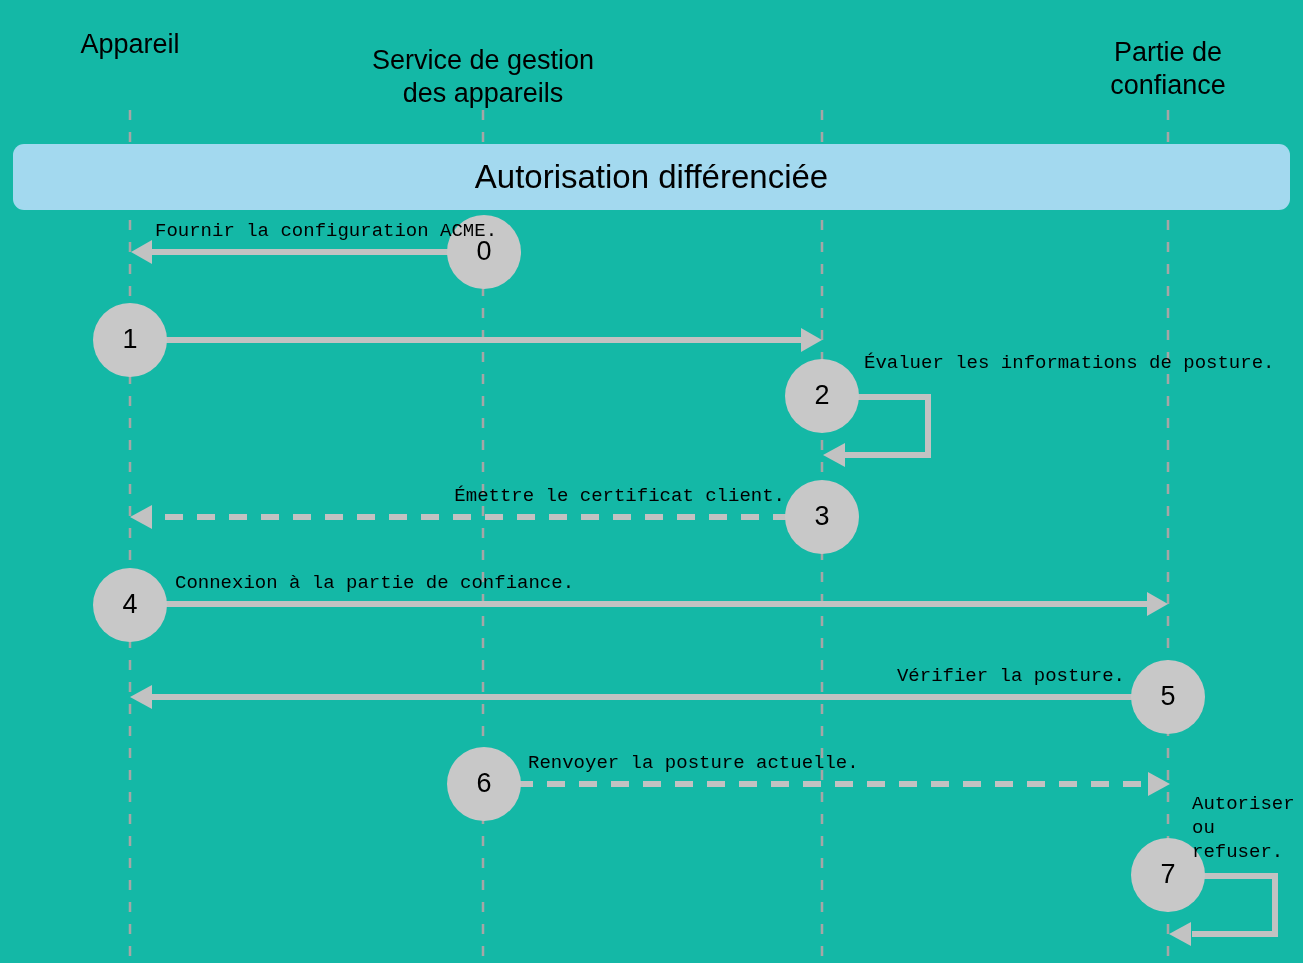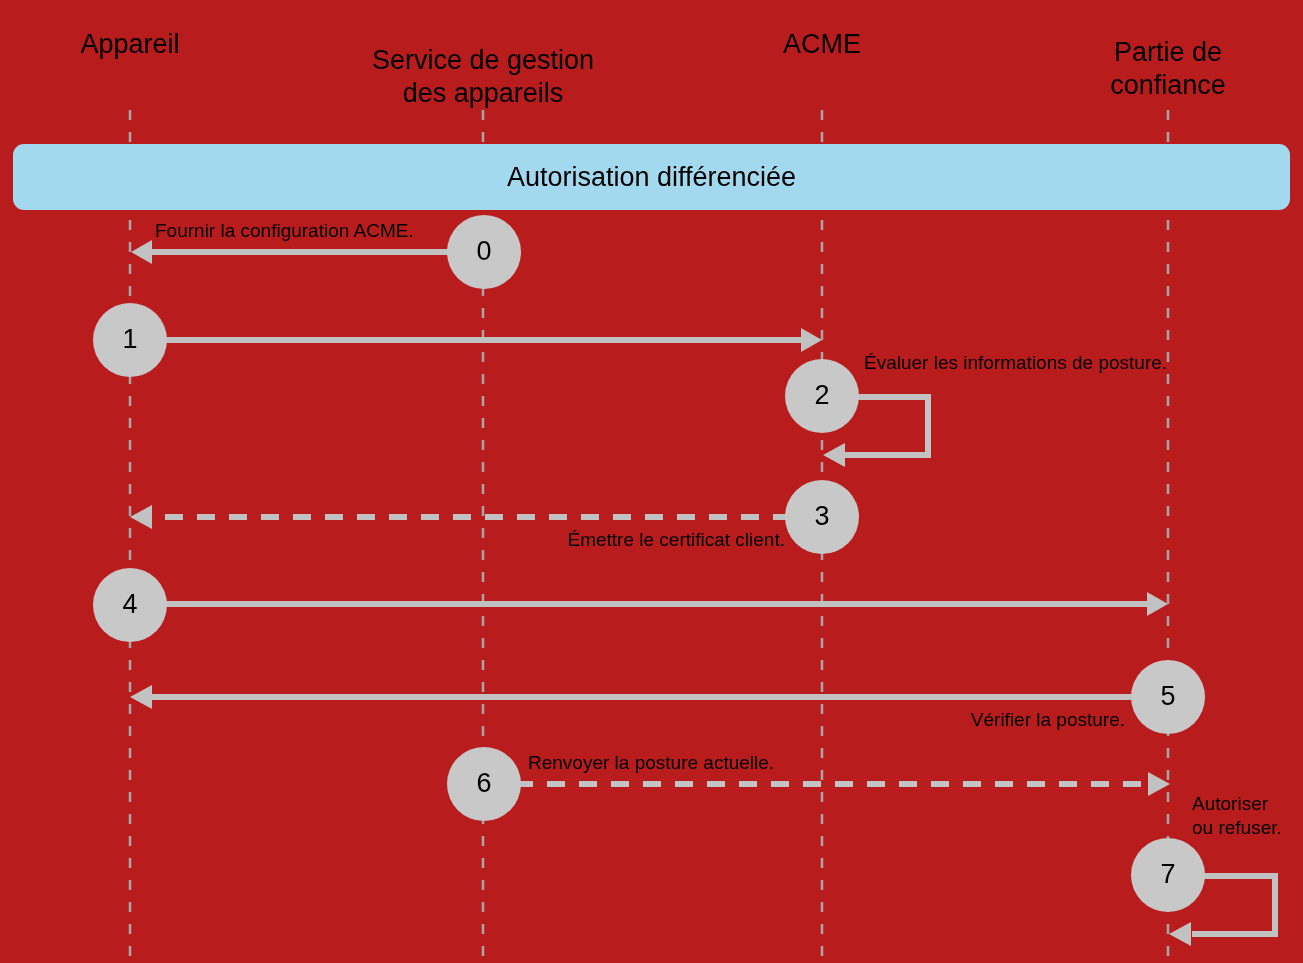--- a/index.html
+++ b/index.html
@@ -9,63 +9,63 @@
   }
   body {
     font-family: "Liberation Sans", sans-serif;
     color: #000000;
   }
   #canvas {
     position: relative;
     width: 1303px;
     height: 963px;
     overflow: hidden;
-    background: #b91c1c;
+    background: #14b8a6;
   }
   #diagram-svg {
     position: absolute;
     left: 0;
     top: 0;
     width: 1303px;
     height: 963px;
   }
   .actor-label {
     position: absolute;
     text-align: center;
     font-size: 27px;
     line-height: 33px;
     color: #000000;
     font-family: "Liberation Sans", sans-serif;
     white-space: pre-line;
   }
   .banner-title {
     position: absolute;
     text-align: center;
-    font-size: 27px;
+    font-size: 33px;
     line-height: 32px;
     color: #000000;
     font-family: "Liberation Sans", sans-serif;
   }
   .step-num {
     position: absolute;
     text-align: center;
     font-size: 27px;
     line-height: 1;
     color: #000000;
     font-family: "Liberation Sans", sans-serif;
   }
   .msg-label {
     position: absolute;
     font-size: 19px;
     line-height: 24px;
     color: #000000;
-    font-family: Liberation Sans, sans-serif;
+    font-family: Liberation Mono, monospace;
     white-space: pre-line;
   }
-  .msg-label.right-align { text-align: right; margin-top: 44px; }
+  .msg-label.right-align { text-align: right; }
   .msg-label.left-align  { text-align: left; }
 </style>
 </head>
 <body>
 
 <div id="canvas">
 
   <svg id="diagram-svg" viewBox="0 0 1303 963" xmlns="http://www.w3.org/2000/svg">
     <defs>
       <marker id="arrow-left" markerWidth="10" markerHeight="10" refX="1" refY="5" orient="auto-start-reverse" markerUnits="userSpaceOnUse">
@@ -132,21 +132,20 @@
       <circle cx="484" cy="784" r="37"></circle>
       <circle cx="1168" cy="875" r="37"></circle>
     </g>
   </svg>
 
   <div class="actor-label" style="left:10px; top:28px; width:240px;">Appareil</div>
 
   <div class="actor-label" style="left:343px; top:12px; width:280px;margin-top:32px;">Service de gestion
 des appareils</div>
 
-  <div class="actor-label" style="left:702px; top:28px; width:240px;">ACME</div>
 
   <div class="actor-label" style="left:1048px; top:12px; width:240px;margin-top:24px;">Partie de
 confiance</div>
 
   <div class="banner-title" style="left:13px; top:161px; width:1277px;">Autorisation différenciée</div>
 
   <div class="step-num" style="left:454px; top:238px; width:60px;">0</div>
   <div class="step-num" style="left:100px; top:326px; width:60px;">1</div>
   <div class="step-num" style="left:792px; top:382px; width:60px;">2</div>
   <div class="step-num" style="left:792px; top:503px; width:60px;">3</div>
@@ -155,20 +154,21 @@
   <div class="step-num" style="left:454px; top:770px; width:60px;">6</div>
   <div class="step-num" style="left:1138px; top:861px; width:60px;">7</div>
 
   <div class="msg-label left-align" style="left:155px; top:219px; width:420px;">Fournir la configuration ACME.</div>
 
 
   <div class="msg-label left-align" style="left:864px; top:351px; width:420px;">Évaluer les informations de posture.</div>
 
   <div class="msg-label right-align" style="left:400px; top:484px; width:385px;">Émettre le certificat client.</div>
 
+  <div class="msg-label left-align" style="left:175px; top:571px; width:600px;">Connexion à la partie de confiance.</div>
 
   <div class="msg-label right-align" style="left:760px; top:664px; width:365px;">Vérifier la posture.</div>
 
   <div class="msg-label left-align" style="left:528px; top:751px; width:460px;">Renvoyer la posture actuelle.</div>
 
   <div class="msg-label left-align" style="left:1192px; top:792px; width:115px;">Autoriser
 ou refuser.</div>
 
 </div>
 

